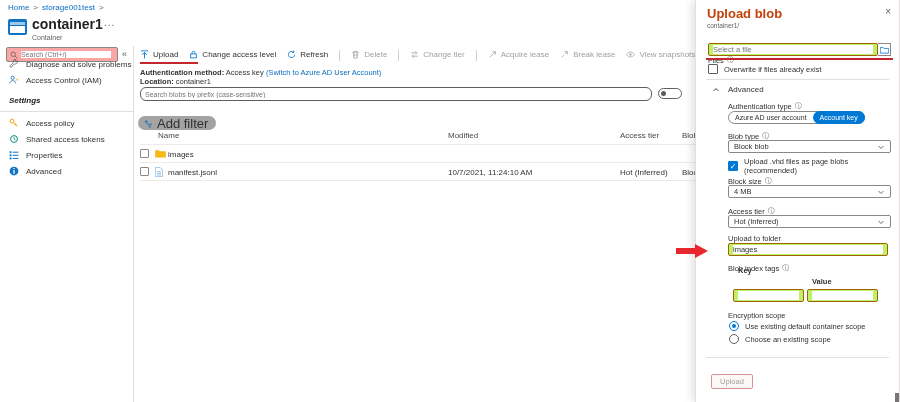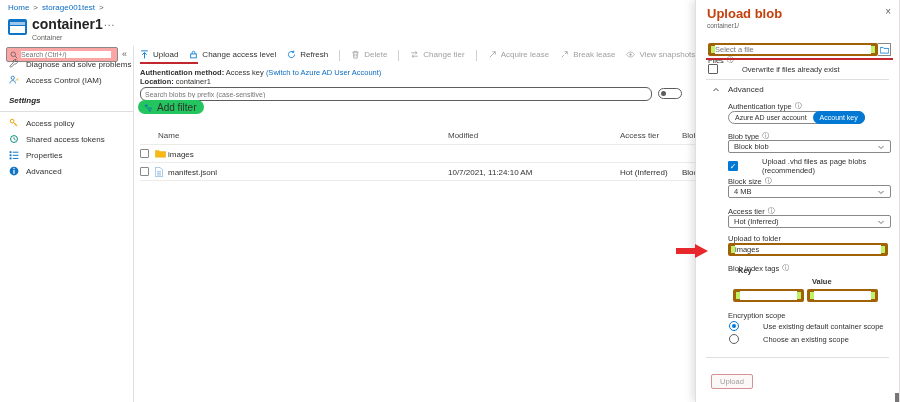--- a/index.html
+++ b/index.html
@@ -43,21 +43,21 @@
   
   .info1 { left:140px; top:68px; font-size:7.5px; }
   .info2 { left:140px; top:77px; font-size:7.5px; }
   .b { font-weight:bold; }
 
   
   .blob-search { left:140px; top:87px; width:512px; height:14px; border:1px solid #605e5c; border-radius:6px; background:#fff; display:flex; align-items:center; padding:0 4px; }
   .blob-search input { border:none; outline:none; width:100%; font-size:7px; font-family:inherit; }
   .toggle { left:658px; top:88px; width:24px; height:11px; border:1px solid #605e5c; border-radius:6px; background:#fff; }
   .toggle .knob { position:absolute; left:2px; top:2px; width:5px; height:5px; border-radius:50%; background:#605e5c; }
-  .add-filter { left:138px; top:100px; height:14px; display:inline-flex; align-items:center; gap:4px; padding:0 8px 0 6px; background:#22c55e; border-radius:8px; font-size:10px; cursor:pointer; }
+  .add-filter { left:138px; top:116px; height:14px; display:inline-flex; align-items:center; gap:4px; padding:0 8px 0 6px; background:#a3a3a3; border-radius:8px; font-size:13px; cursor:pointer; }
 
   
   .thead { left:140px; top:128px; width:560px; height:16px; font-size:8px; color:#484644; }
   .th-name { position:absolute; left:18px; top:3px; }
   .th-mod { position:absolute; left:308px; top:3px; }
   .th-tier { position:absolute; left:480px; top:3px; }
   .th-type { position:absolute; left:542px; top:3px; white-space:nowrap; }
   .hline { left:140px; width:560px; height:1px; background:#edebe9; }
   .trow { left:140px; width:560px; height:17px; font-size:8px; }
   .trow .cb { position:absolute; left:0px; top:3px; width:9px; height:9px; border:1px solid #8a8886; border-radius:1px; background:#fff; }
@@ -68,24 +68,24 @@
   .trow .bt { position:absolute; left:542px; top:4px; white-space:nowrap; }
 
   
   .panel { left:695px; top:0; width:205px; height:402px; background:#fff; border-left:1px solid #e1dfdd; border-right:1px solid #e1dfdd; box-shadow:-3px 0 8px rgba(0,0,0,.12); z-index:5; }
   .panel .inner { position:relative; width:100%; height:100%; }
   .p-title { position:absolute; left:11px; top:6px; font-size:13px; font-weight:bold; color:#c2410c; }
   .p-close { position:absolute; right:8px; top:6px; font-size:10px; color:#605e5c; cursor:pointer; }
   .p-sub { position:absolute; left:11px; top:22px; font-size:6.5px; color:#605e5c; }
   .p-label { position:absolute; font-size:7.5px; color:#323130; display:flex; gap:3px; align-items:center; }
   .i-info { color:#605e5c; font-size:7px; }
-  .p-input { position:absolute; border:3px solid #a16207; border-radius:2px; background:#bef264; font-size:7.5px; display:flex; align-items:center; padding:0 4px; }
+  .p-input { position:absolute; border:1px solid #a16207; border-radius:2px; background:#bef264; font-size:7.5px; display:flex; align-items:center; padding:0 4px; }
   .p-input input { border:none; outline:none; width:100%; font-size:7.5px; font-family:inherit; color:#323130; }
   .browse-btn { position:absolute; left:182px; top:43px; width:13px; height:13px; border:1px solid #8a8886; border-left:none; display:flex; align-items:center; justify-content:center; color:#0078d4; background:#fff; cursor:pointer; }
-  .chkrow { position:absolute; display:flex; align-items:center; gap:24px; font-size:7.5px; cursor:pointer; }
+  .chkrow { position:absolute; display:flex; align-items:center; gap:6px; font-size:7.5px; cursor:pointer; }
   .chk { width:10px; height:10px; border:1px solid #605e5c; border-radius:1px; background:#fff; flex:0 0 auto; }
   .chk.on { background:#0078d4; border-color:#0078d4; color:#fff; font-size:8px; line-height:10px; text-align:center; }
   .p-div { position:absolute; left:10px; right:10px; height:1px; background:#e1dfdd; }
   .adv { position:absolute; left:16px; top:85px; display:flex; align-items:center; gap:8px; font-size:8px; cursor:pointer; }
   .pill { position:absolute; left:32px; top:111px; height:13px; border:1px solid #8a8886; border-radius:7px; display:flex; align-items:center; font-size:7px; cursor:pointer; }
   .pill .opt1 { padding:0 6px; }
   .pill .opt2 { height:13px; margin:-1px -1px -1px 0; padding:0 7px; background:#0078d4; color:#fff; border-radius:7px; display:flex; align-items:center; }
   .dropdown { position:absolute; left:32px; width:163px; height:13px; border:1px solid #8a8886; border-radius:2px; font-size:7.5px; display:flex; align-items:center; justify-content:space-between; padding:0 5px; cursor:pointer; background:#fff; }
   .radio { width:10px; height:10px; border:1px solid #605e5c; border-radius:50%; background:#fff; flex:0 0 auto; position:relative; }
   .radio.on { border-color:#0078d4; }

